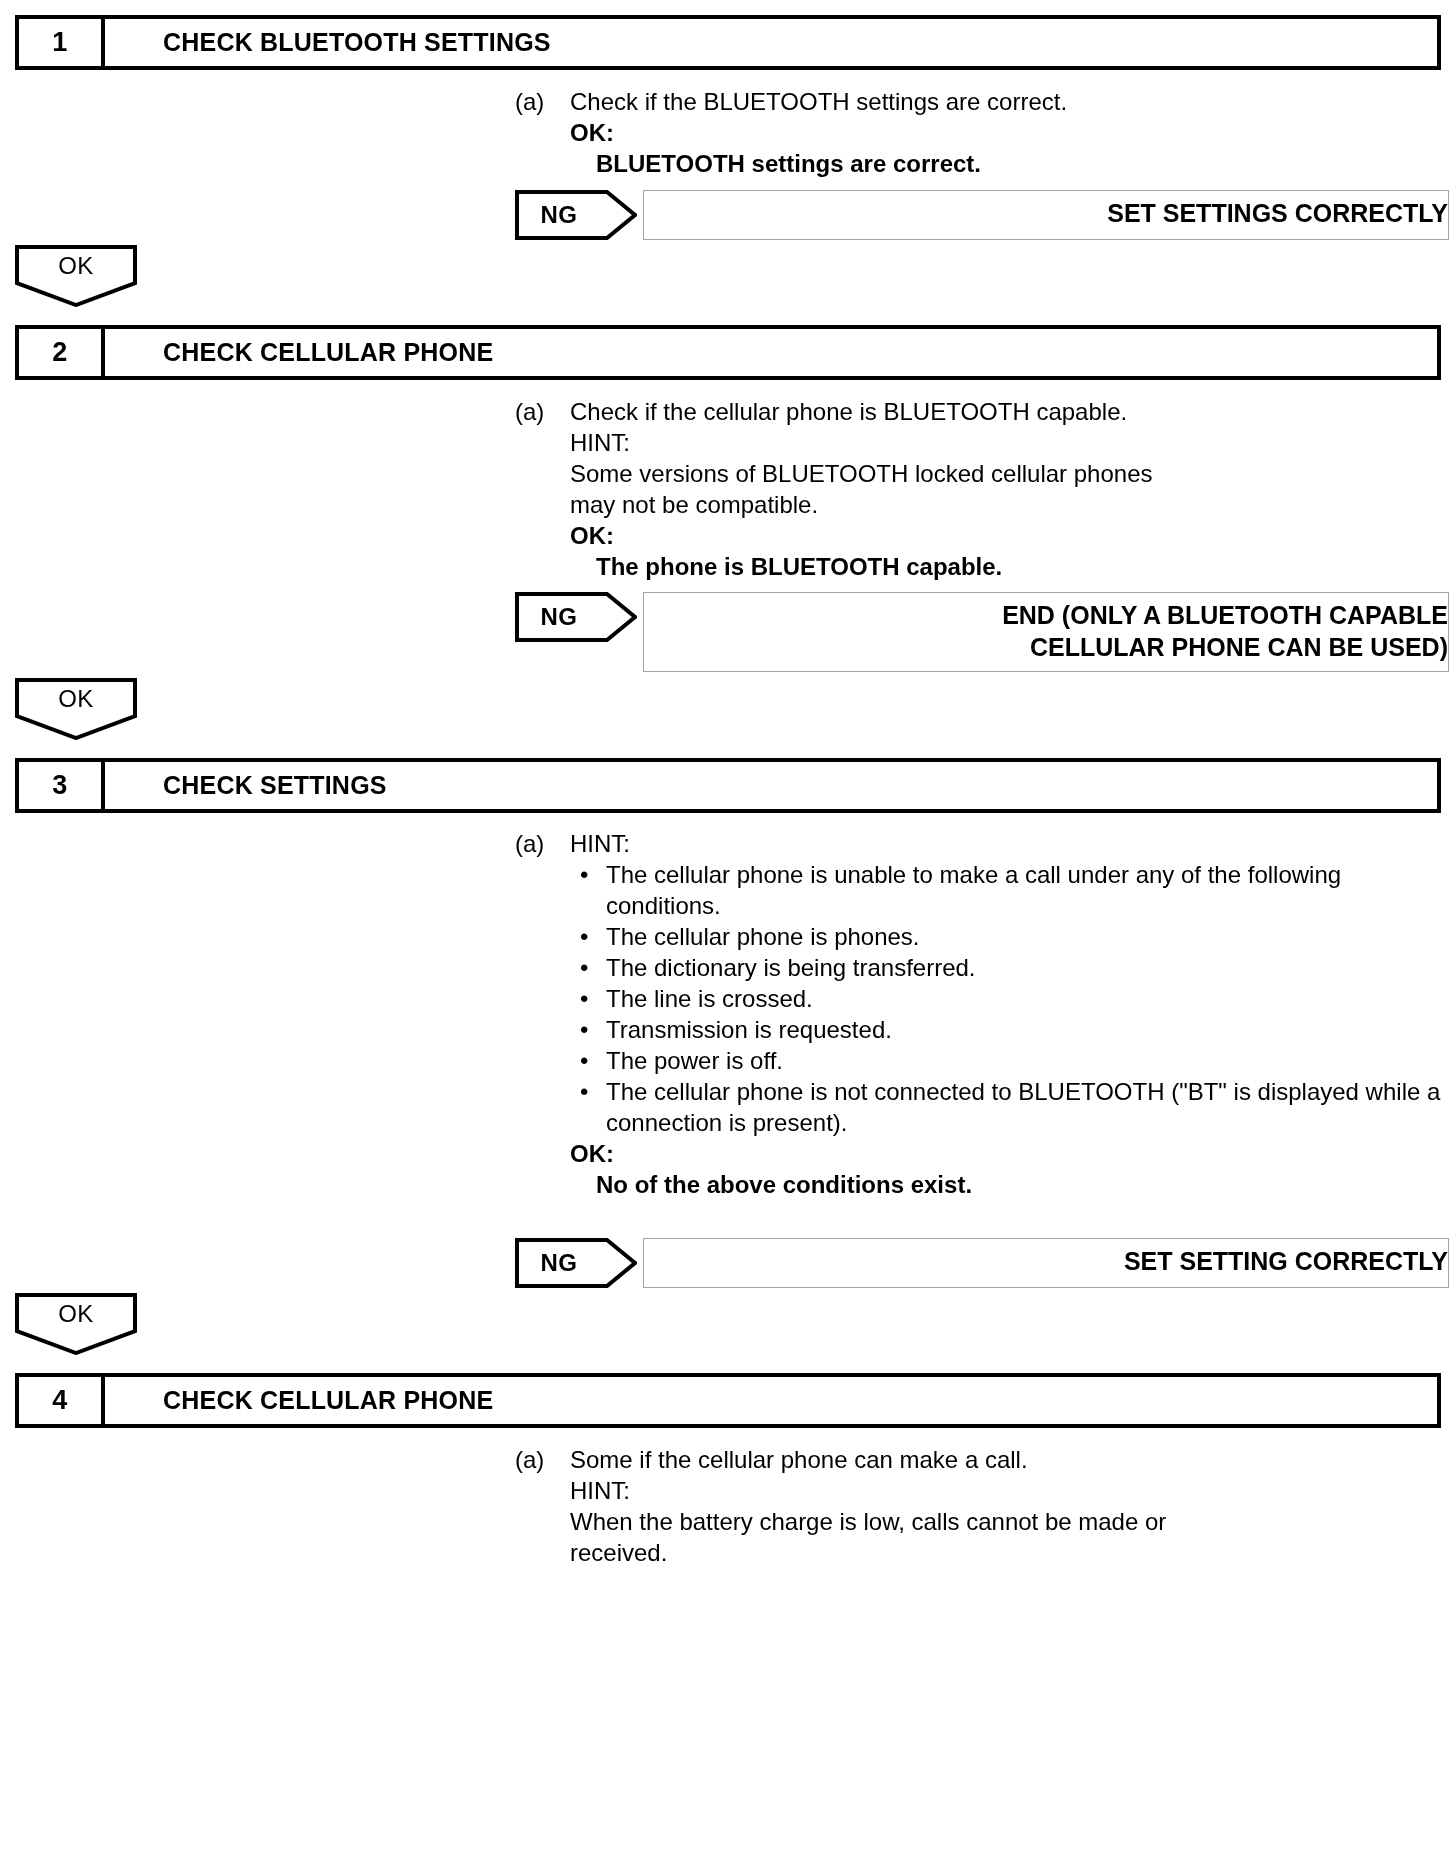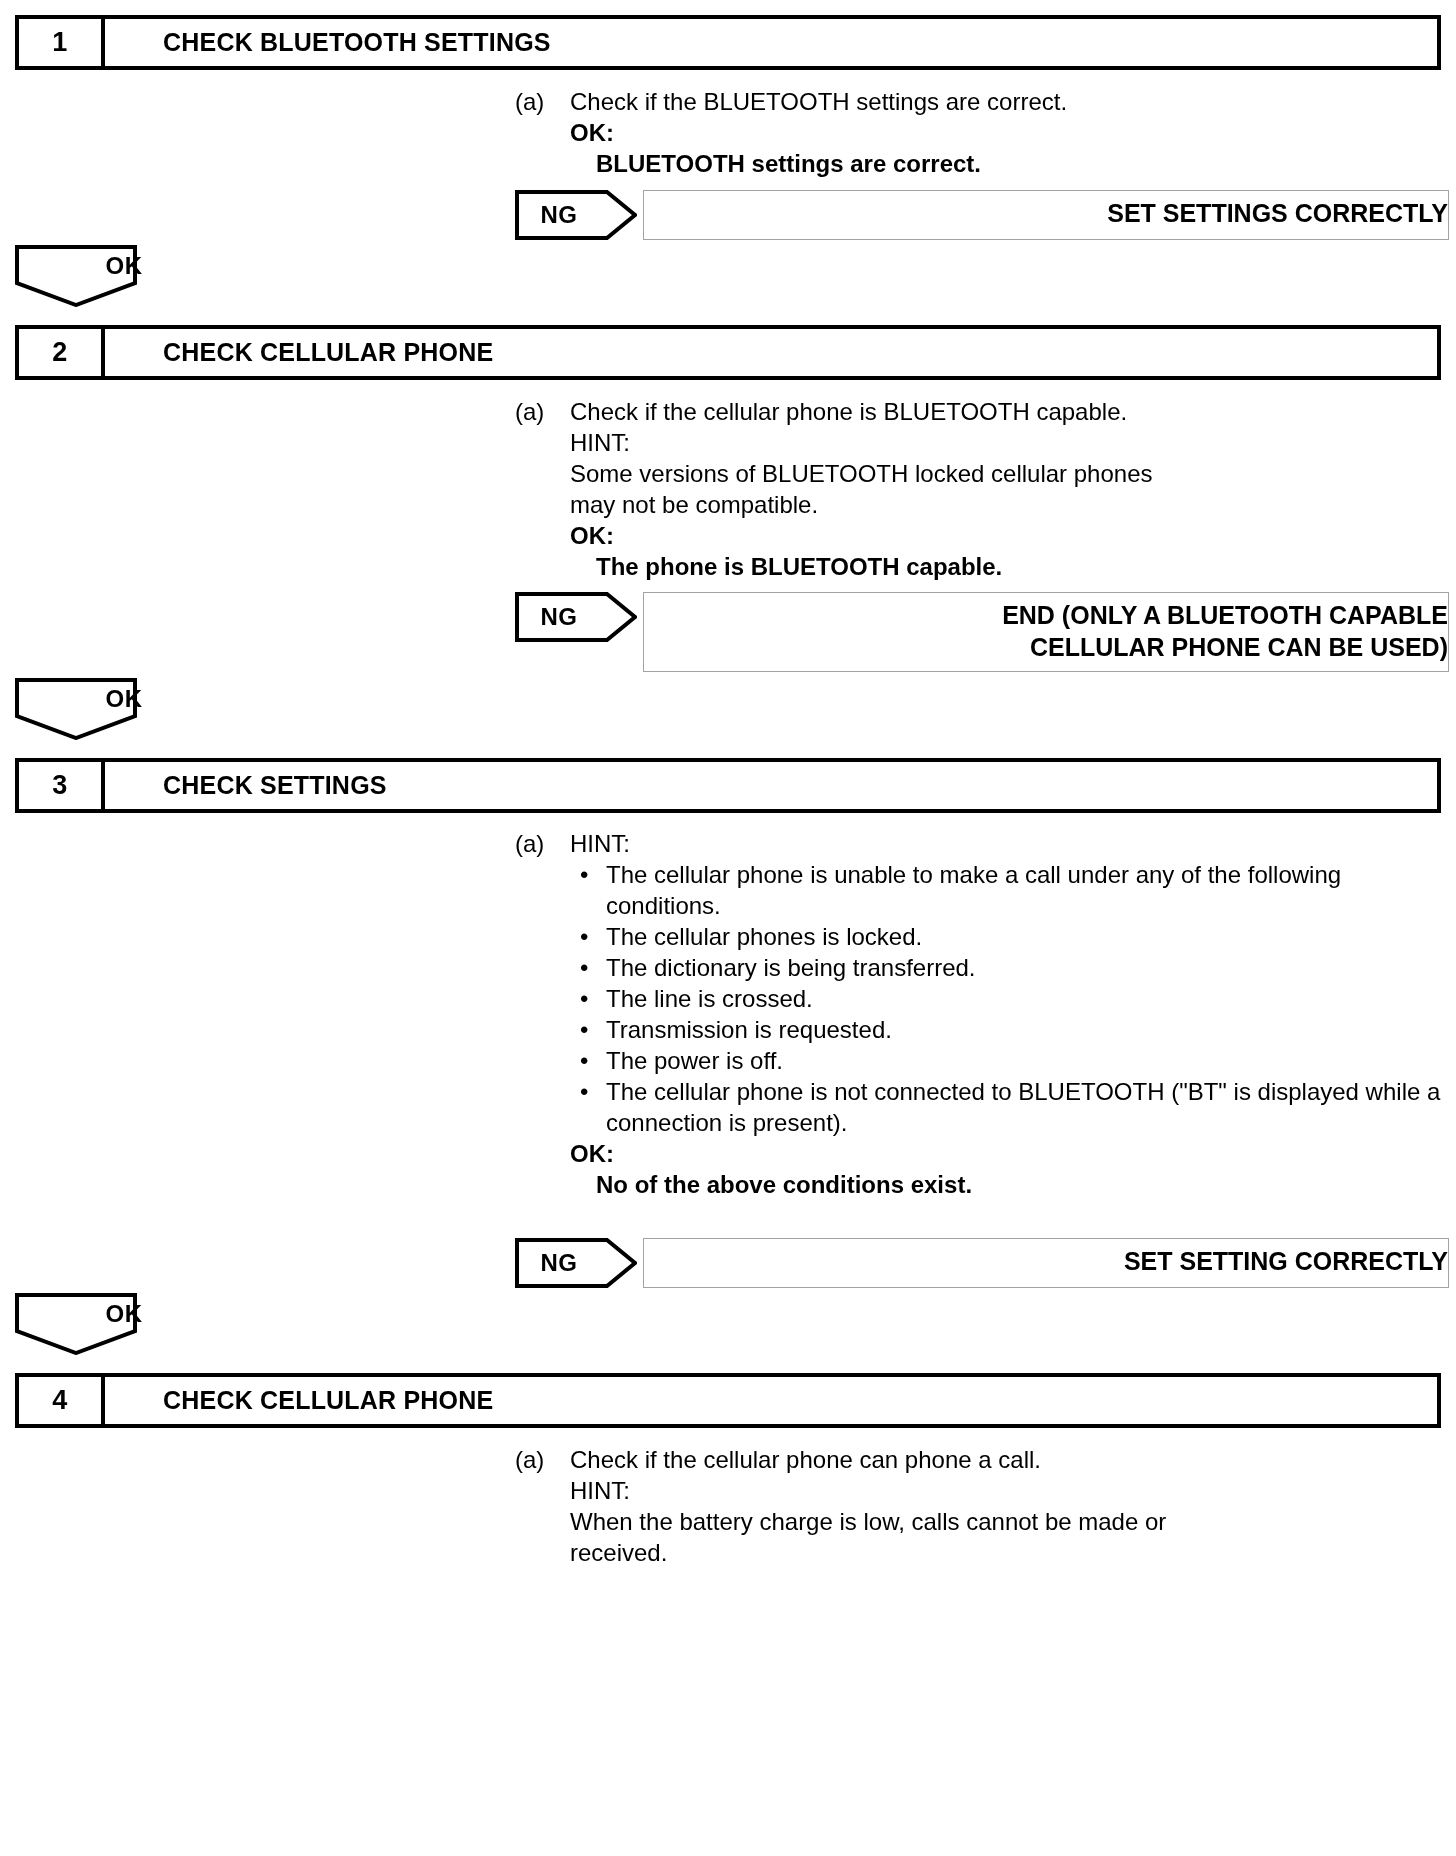--- a/index.html
+++ b/index.html
@@ -138,23 +138,22 @@
   .ok-pent-label {
     position: absolute;
     left: 0;
     top: 0;
     width: 122px;
     height: 42px;
     display: flex;
     align-items: center;
     justify-content: center;
     font-size: 24px;
-    font-weight: bold;
+    font-weight: normal;
     letter-spacing: 0.5px;
-    margin-left: 48px;
   }
 </style>
 </head>
 <body>
 
 <div class="page">
 
   <div class="step-header" style="top:15px;">
     <div class="step-num">1</div>
     <div class="step-title">CHECK BLUETOOTH SETTINGS</div>
@@ -240,21 +239,21 @@
       <div class="item-body">
         <div class="line">HINT:</div>
 
         <ul class="bullets">
           <li class="bullet-row">
             <span class="bullet-dot">•</span>
             <span class="bullet-text">The cellular phone is unable to make a call under any of the following conditions.</span>
           </li>
           <li class="bullet-row">
             <span class="bullet-dot">•</span>
-            <span class="bullet-text">The cellular phones is locked.</span>
+            <span class="bullet-text">The cellular phone is phones.</span>
           </li>
           <li class="bullet-row">
             <span class="bullet-dot">•</span>
             <span class="bullet-text">The dictionary is being transferred.</span>
           </li>
           <li class="bullet-row">
             <span class="bullet-dot">•</span>
             <span class="bullet-text">The line is crossed.</span>
           </li>
           <li class="bullet-row">
@@ -298,21 +297,21 @@
 
   <div class="step-header" style="top:1373px;">
     <div class="step-num">4</div>
     <div class="step-title">CHECK CELLULAR PHONE</div>
   </div>
 
   <div class="content" style="top:1444px;">
     <div class="item-row">
       <div class="item-marker">(a)</div>
       <div class="item-body">
-        <div class="line">Check if the cellular phone can phone a call.</div>
+        <div class="line">Some if the cellular phone can make a call.</div>
         <div class="line">HINT:</div>
         <div class="line">When the battery charge is low, calls cannot be made or</div>
         <div class="line">received.</div>
       </div>
     </div>
   </div>
 
 </div>
 
 </body></html>

